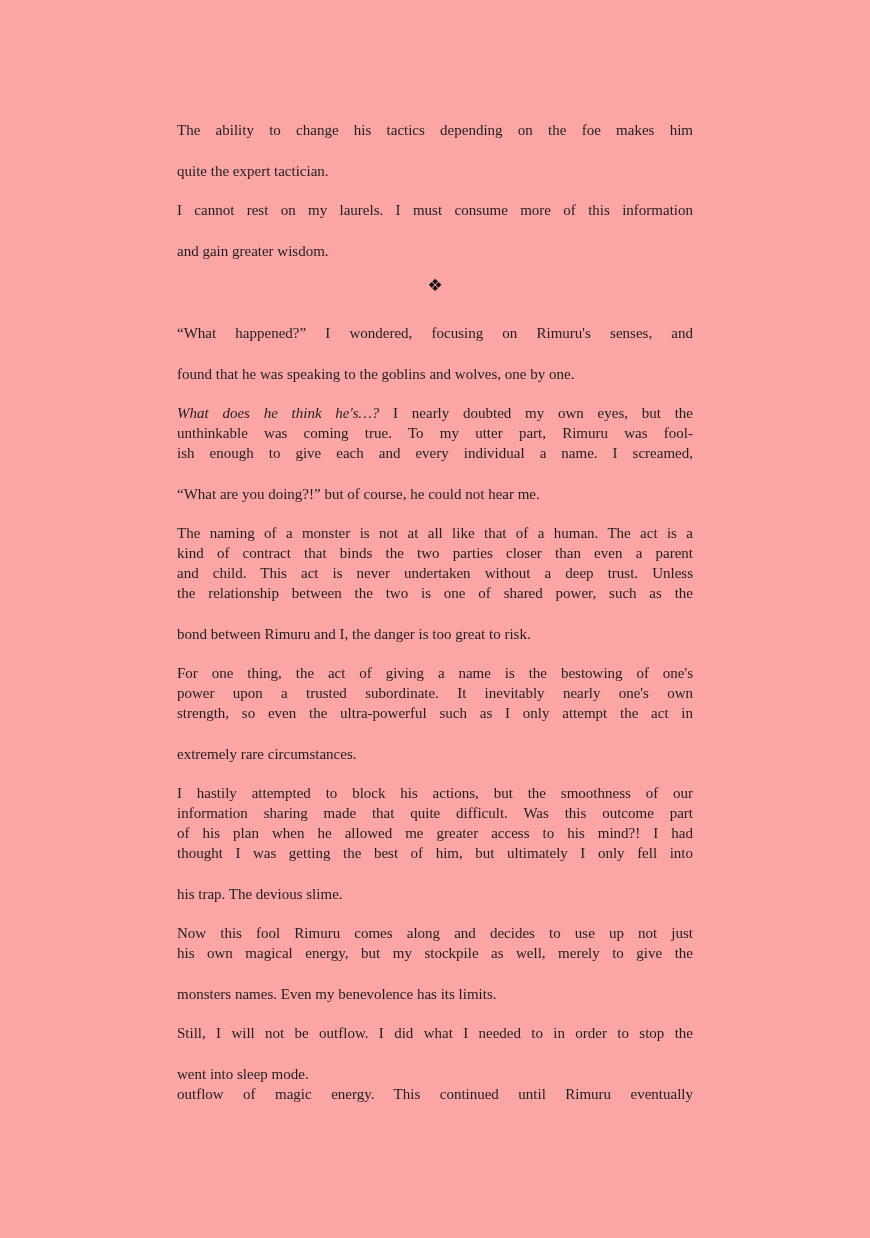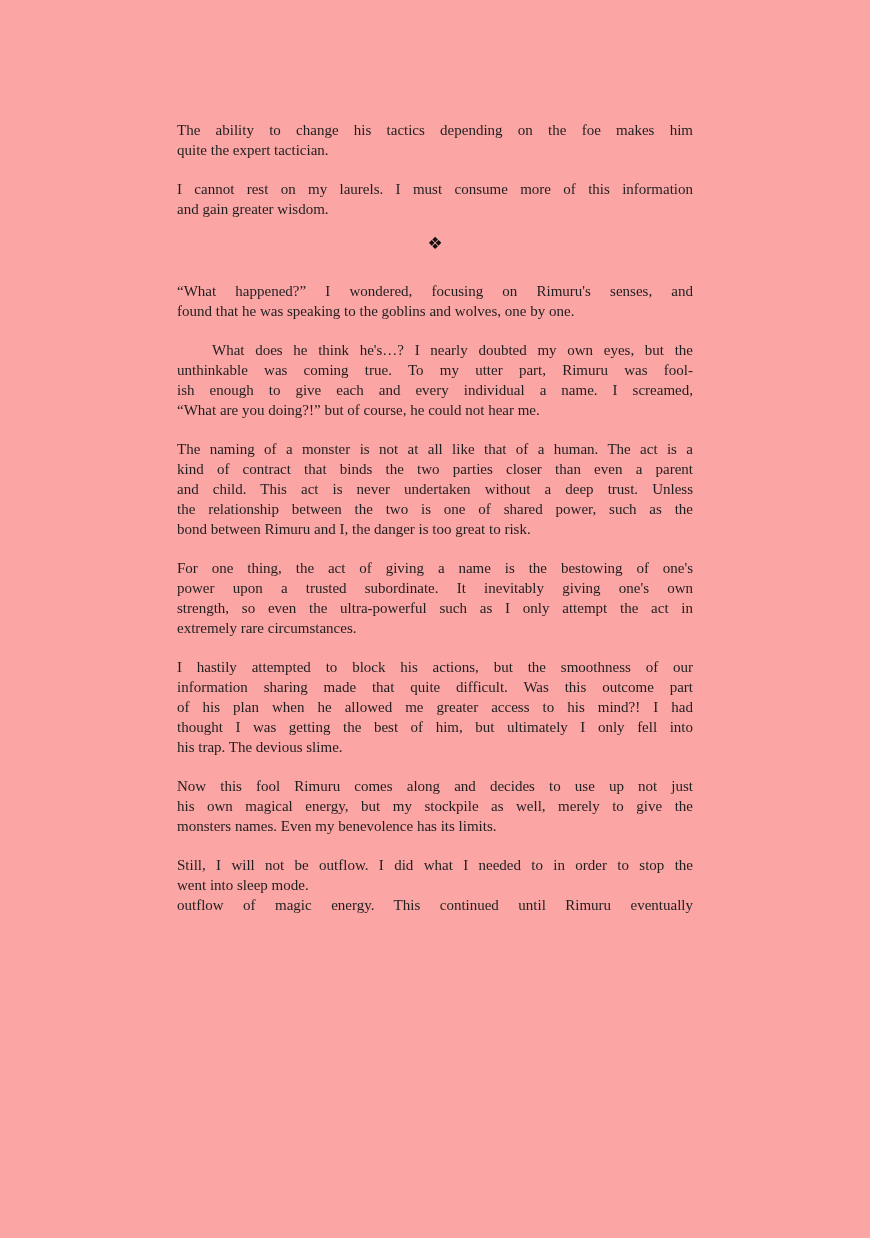--- a/index.html
+++ b/index.html
@@ -26,23 +26,24 @@
     margin: 0 0 19px 0;
     font-size: 15px;
     line-height: 20px;
   }
   .line {
     text-align: justify;
     text-align-last: justify;
   }
   .line.last {
     text-align-last: left;
+    margin-top: 21px;
   }
   .it {
-    margin-left: 35px;
+    font-style: italic;
   }
   .divider {
     font-size: 17px;
     line-height: 20px;
     margin: -4px 0 27px 0;
     text-align: center;
     color: #111111;
   }
 </style>
 </head>
@@ -74,21 +75,21 @@
         </div>
         <div class="para">
           <div class="line">The naming of a monster is not at all like that of a human. The act is a</div>
           <div class="line">kind of contract that binds the two parties closer than even a parent</div>
           <div class="line">and child. This act is never undertaken without a deep trust. Unless</div>
           <div class="line">the relationship between the two is one of shared power, such as the</div>
           <div class="line last">bond between Rimuru and I, the danger is too great to risk.</div>
         </div>
         <div class="para">
           <div class="line">For one thing, the act of giving a name is the bestowing of one's</div>
-          <div class="line">power upon a trusted subordinate. It inevitably giving one's own</div>
+          <div class="line">power upon a trusted subordinate. It inevitably nearly one's own</div>
           <div class="line">strength, so even the ultra-powerful such as I only attempt the act in</div>
           <div class="line last">extremely rare circumstances.</div>
         </div>
         <div class="para">
           <div class="line">I hastily attempted to block his actions, but the smoothness of our</div>
           <div class="line">information sharing made that quite difficult. Was this outcome part</div>
           <div class="line">of his plan when he allowed me greater access to his mind?! I had</div>
           <div class="line">thought I was getting the best of him, but ultimately I only fell into</div>
           <div class="line last">his trap. The devious slime.</div>
         </div>

